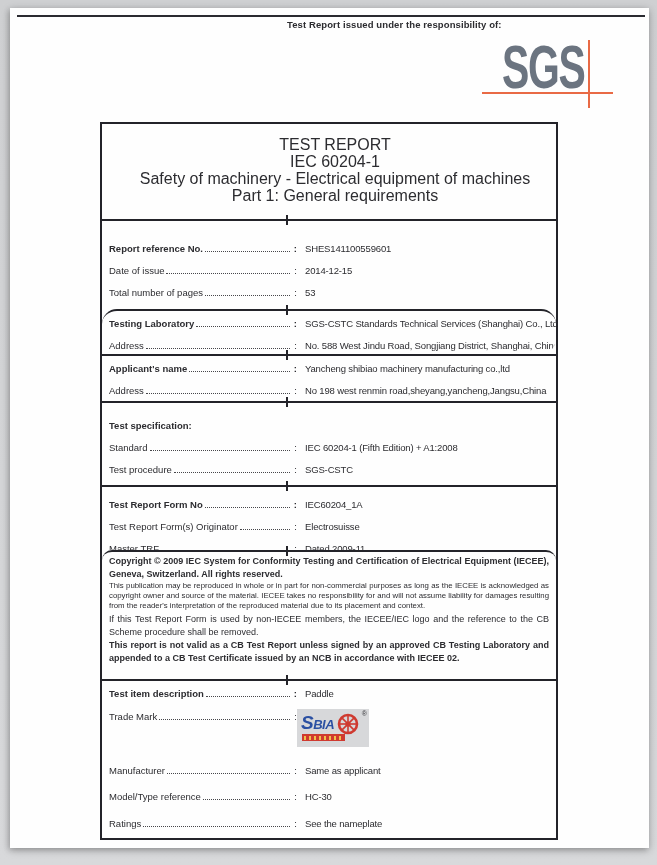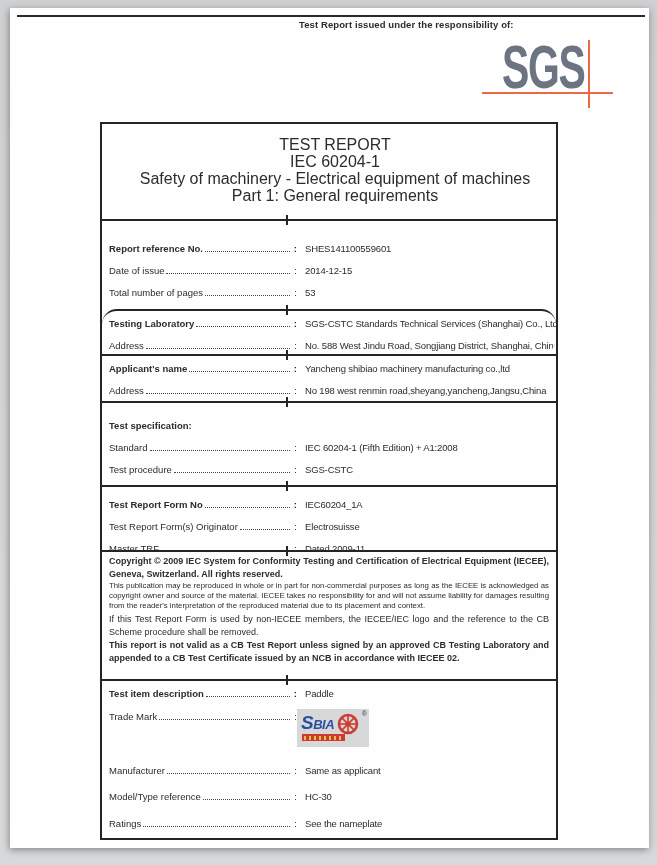--- a/index.html
+++ b/index.html
@@ -18,21 +18,21 @@
     overflow:hidden;
   }
   .page{
     position:absolute;left:10px;top:8px;width:639px;height:840px;
     background:#fefefe;
     box-shadow:0 2px 8px rgba(0,0,0,0.28), -2px 2px 5px rgba(0,0,0,0.12);
   }
   .top-rule{position:absolute;left:7px;top:7px;width:628px;height:2px;background:#2a2a30;}
   .header-caption{
     position:absolute;left:277px;top:11px;
-    font-size:9.5px;font-weight:bold;letter-spacing:0.1px;white-space:nowrap;margin-left:12px;
+    font-size:9.5px;font-weight:bold;letter-spacing:0.1px;white-space:nowrap;
   }
   .sgs-logo{
     position:absolute;left:492px;top:28px;
     font-size:62px;font-weight:bold;line-height:1;color:var(--logogray);
     letter-spacing:-2px;
     transform:scaleX(0.66);transform-origin:left top;
   }
   .cross-h{position:absolute;left:472px;top:84px;width:131px;height:2px;background:var(--orange);}
   .cross-v{position:absolute;left:578px;top:32px;width:2px;height:68px;background:var(--orange);}
 
@@ -43,21 +43,21 @@
   }
   .sec{box-sizing:border-box;overflow:hidden;}
   .sec + .sec{border-top:2px solid var(--border);}
   .sec-title{height:95px;text-align:center;padding-top:12px;}
   .sec-title div{font-size:16px;font-weight:normal;line-height:17px;padding-left:12px;}
   .sec-ref{height:90px;padding-top:16px;}
   .sec-lab{height:45px;padding-top:1px;border-radius:15px;}
   .sec-app{height:47px;padding-top:1px;}
   .sec-spec{height:84px;padding-top:12px;}
   .sec-trf{height:65px;padding-top:6px;}
-  .sec-copy{height:129px;padding:3px 7px 8px 7px;}
+  .sec-copy{height:129px;padding:3px 7px 8px 7px;border-radius:10px;}
   .sec-item{height:159px;}
 
   .row{display:flex;align-items:center;height:22px;padding:0 8px 0 7px;font-size:9.5px;}
   .lbl{display:flex;align-items:baseline;width:188px;flex:none;}
   .lbl::after{content:":";margin-left:1px;}
   .lbl .txt{white-space:nowrap;}
   .dots{flex:1;height:2px;border-bottom:1.3px dotted #46464a;margin:0 3px 0 2px;min-width:8px;}
   .val{margin-left:8px;white-space:nowrap;letter-spacing:-0.15px;}
   .b{font-weight:bold;}
   .hdr{font-weight:bold;}

